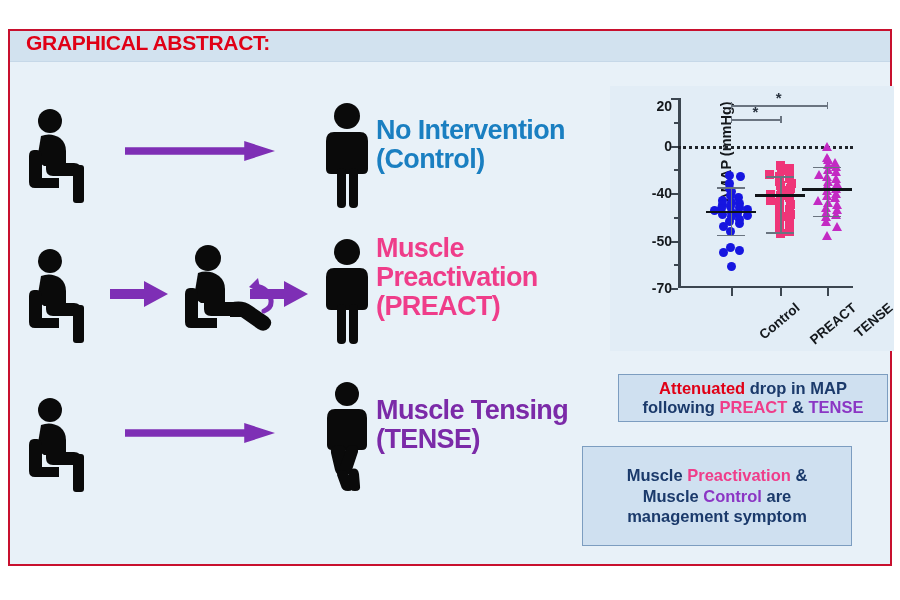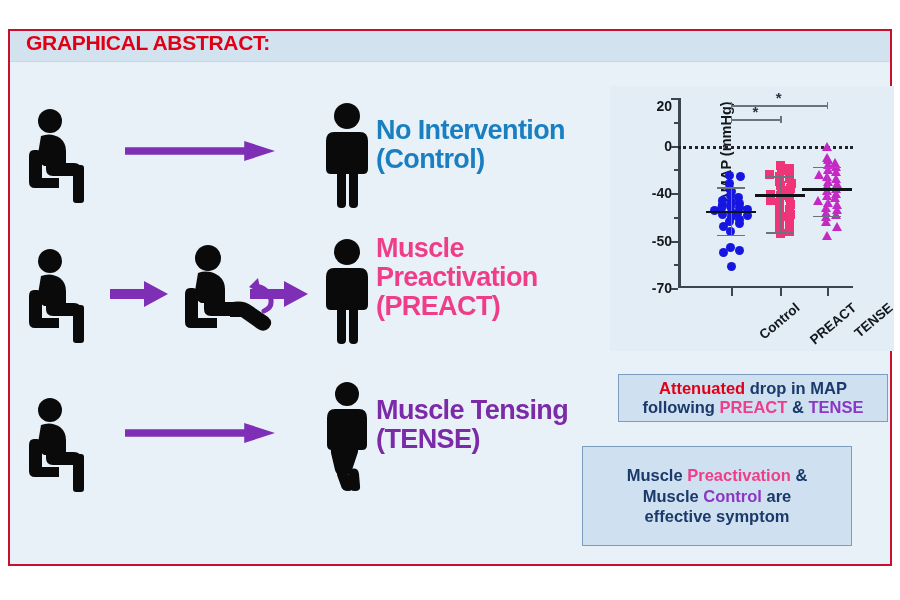--- a/index.html
+++ b/index.html
@@ -374,16 +374,16 @@
     <div>
       <span class="red">Attenuated</span><span> drop in MAP</span><br>
       <span>following </span><span class="pink">PREACT</span><span> &amp; </span><span class="purp">TENSE</span>
     </div>
   </div>
 
   <div class="box" id="box2">
     <div>
       <span>Muscle </span><span class="pink">Preactivation</span><span> &amp;</span><br>
       <span>Muscle </span><span class="purp">Control</span><span> are</span><br>
-      <span>effective symptom</span><br>
+      <span>management symptom</span><br>
     </div>
   </div>
 </div>
 
 </body></html>

